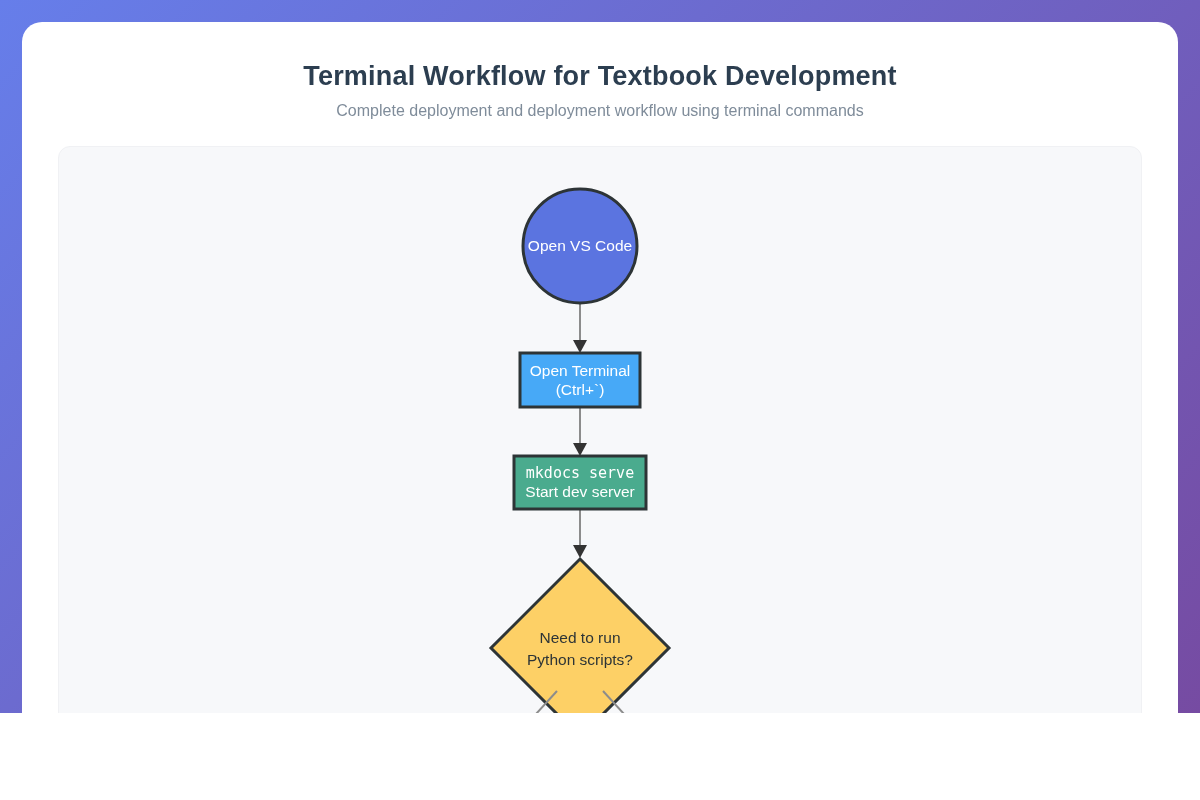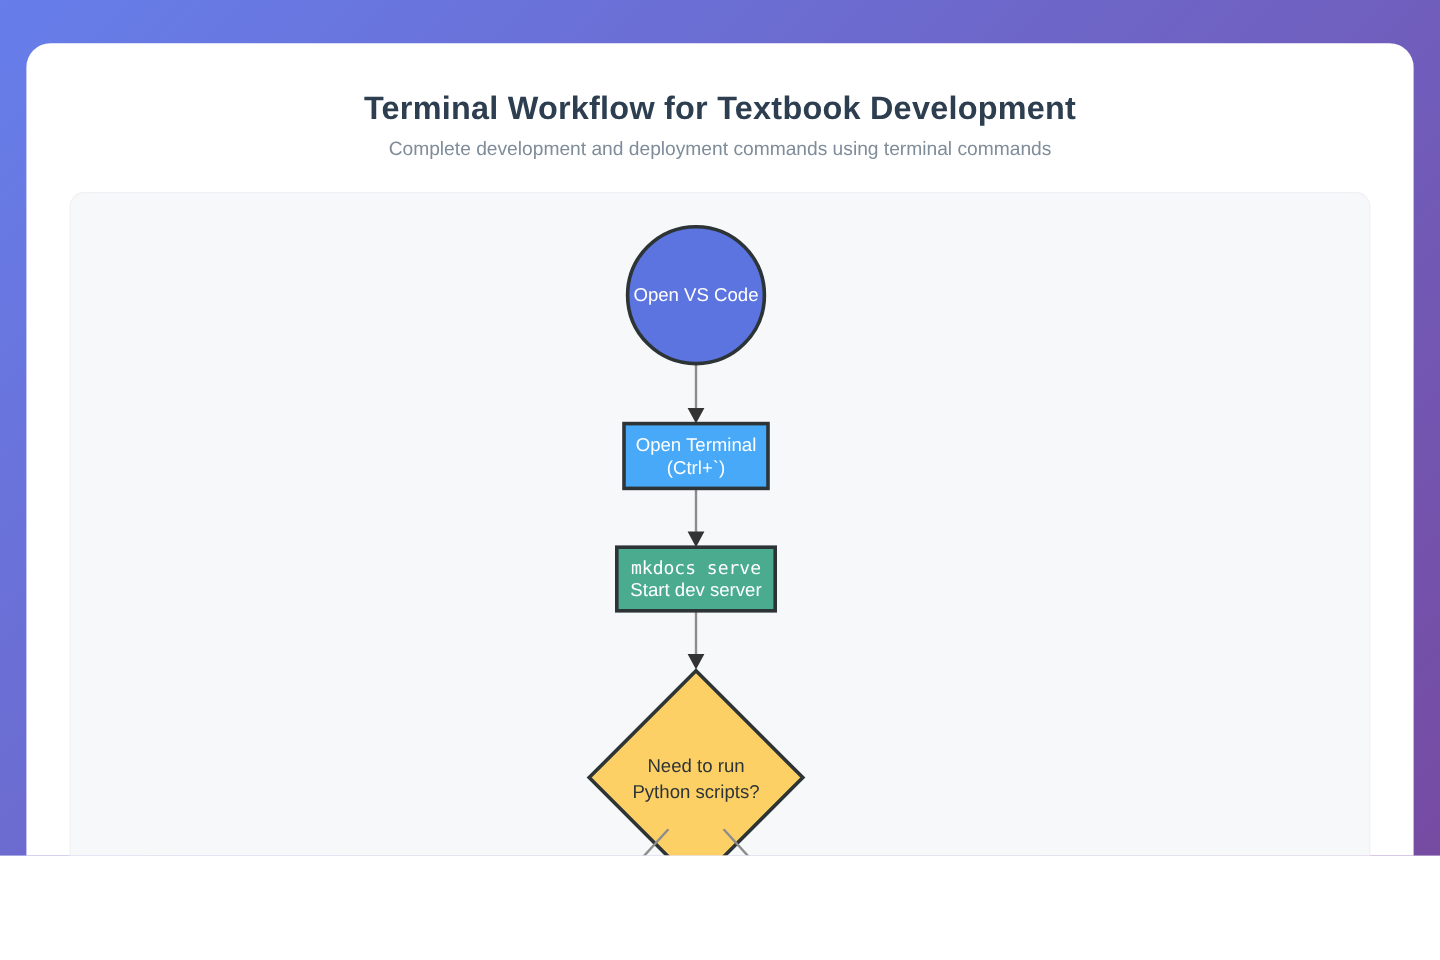--- a/index.html
+++ b/index.html
@@ -11,21 +11,21 @@
   }
   
   .stage {
     position: relative;
     width: 1200px; height: 713px;
     overflow: hidden;
     background: linear-gradient(135deg, #667eea 0%, #764ba2 100%);
   }
   .card {
     position: absolute;
-    left: 22px; top: 36px;
+    left: 22px; top: 22px;
     width: 1156px; height: 760px;
     background: #ffffff;
     border-radius: 20px;
   }
   .card-header {
     padding-top: 38px;
     text-align: center;
   }
   .page-title {
     font-size: 27px;
@@ -69,21 +69,21 @@
   }
 </style>
 </head>
 <body>
 
 <div class="stage">
 
   <div class="card">
     <div class="card-header">
       <h1 class="page-title">Terminal Workflow for Textbook Development</h1>
-      <p class="page-subtitle">Complete development and deployment commands using terminal commands</p>
+      <p class="page-subtitle">Complete deployment and deployment workflow using terminal commands</p>
     </div>
     <div class="panel"></div>
   </div>
 
   <svg class="flow" viewBox="0 0 1200 713">
 
     <g>
       <line class="edge-line" x1="580" y1="304" x2="580" y2="342" stroke="#8c8c8c"></line>
       <polygon points="573,340 587,340 580,353" fill="#333333"></polygon>
     </g>

